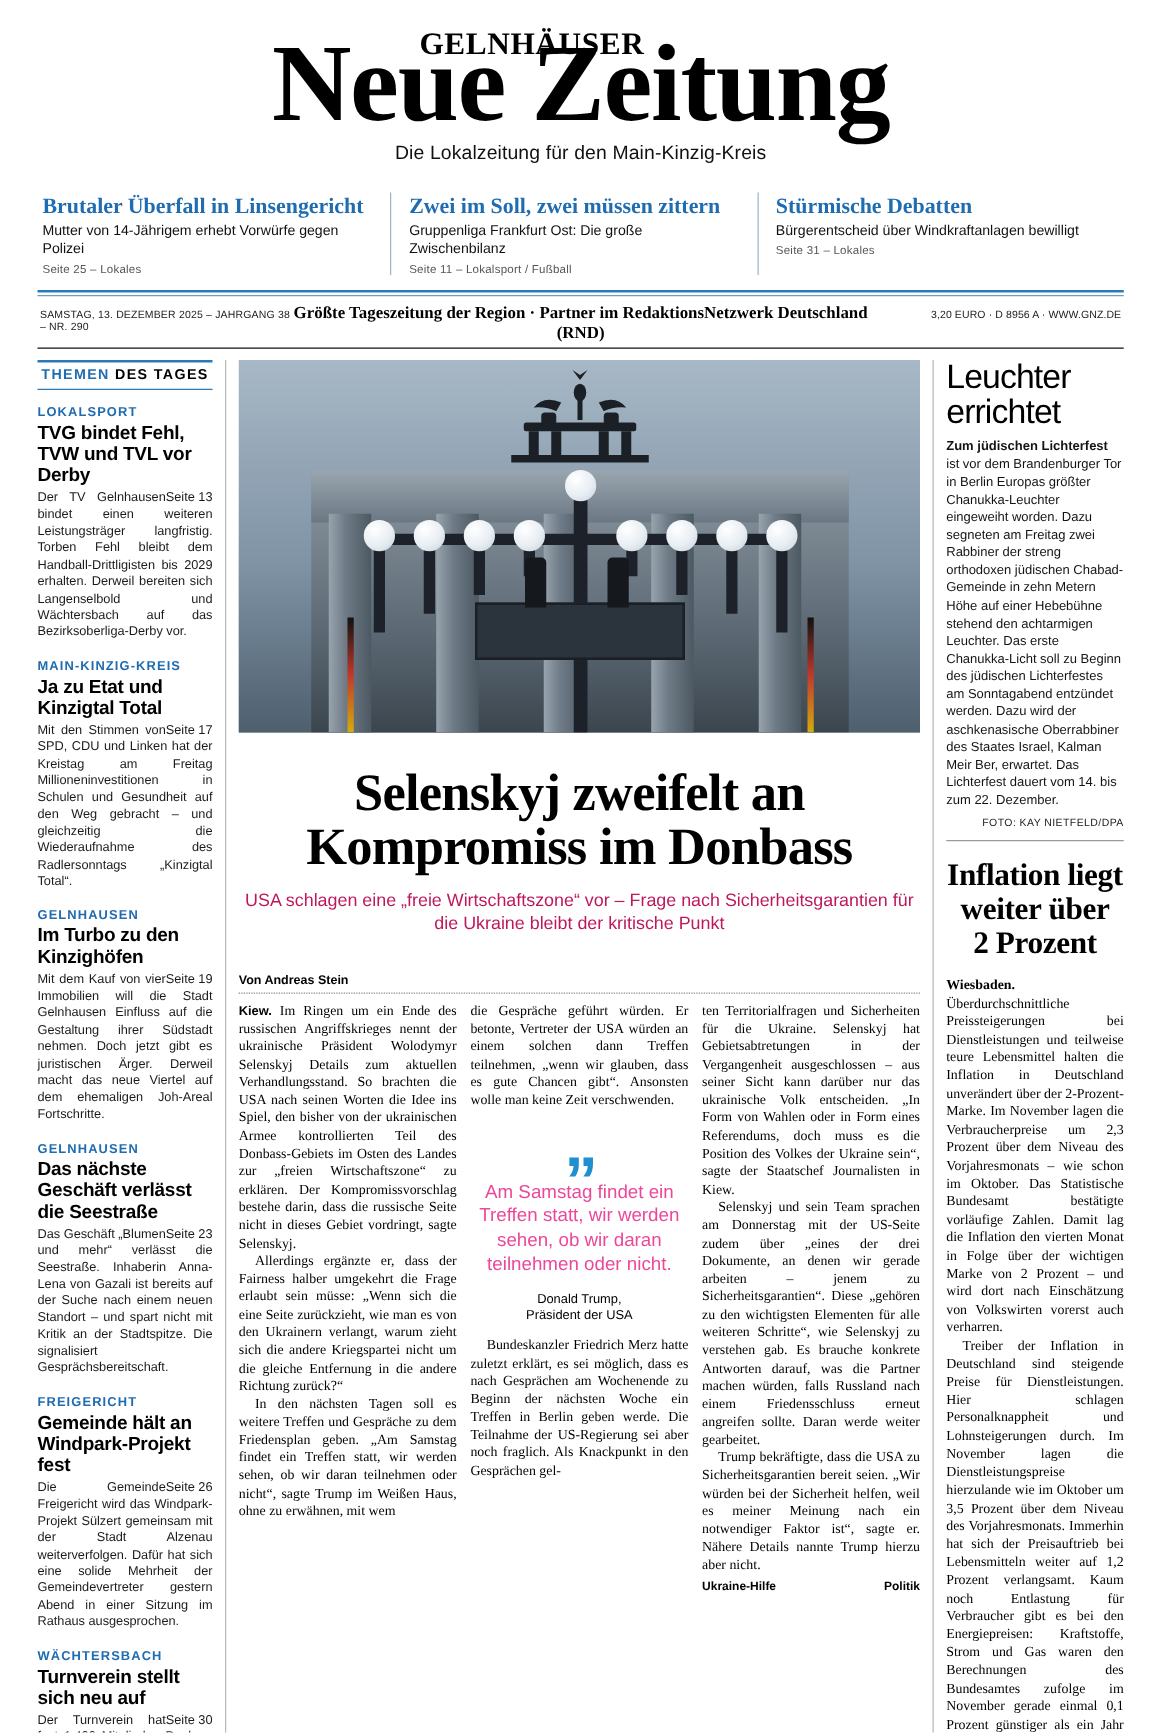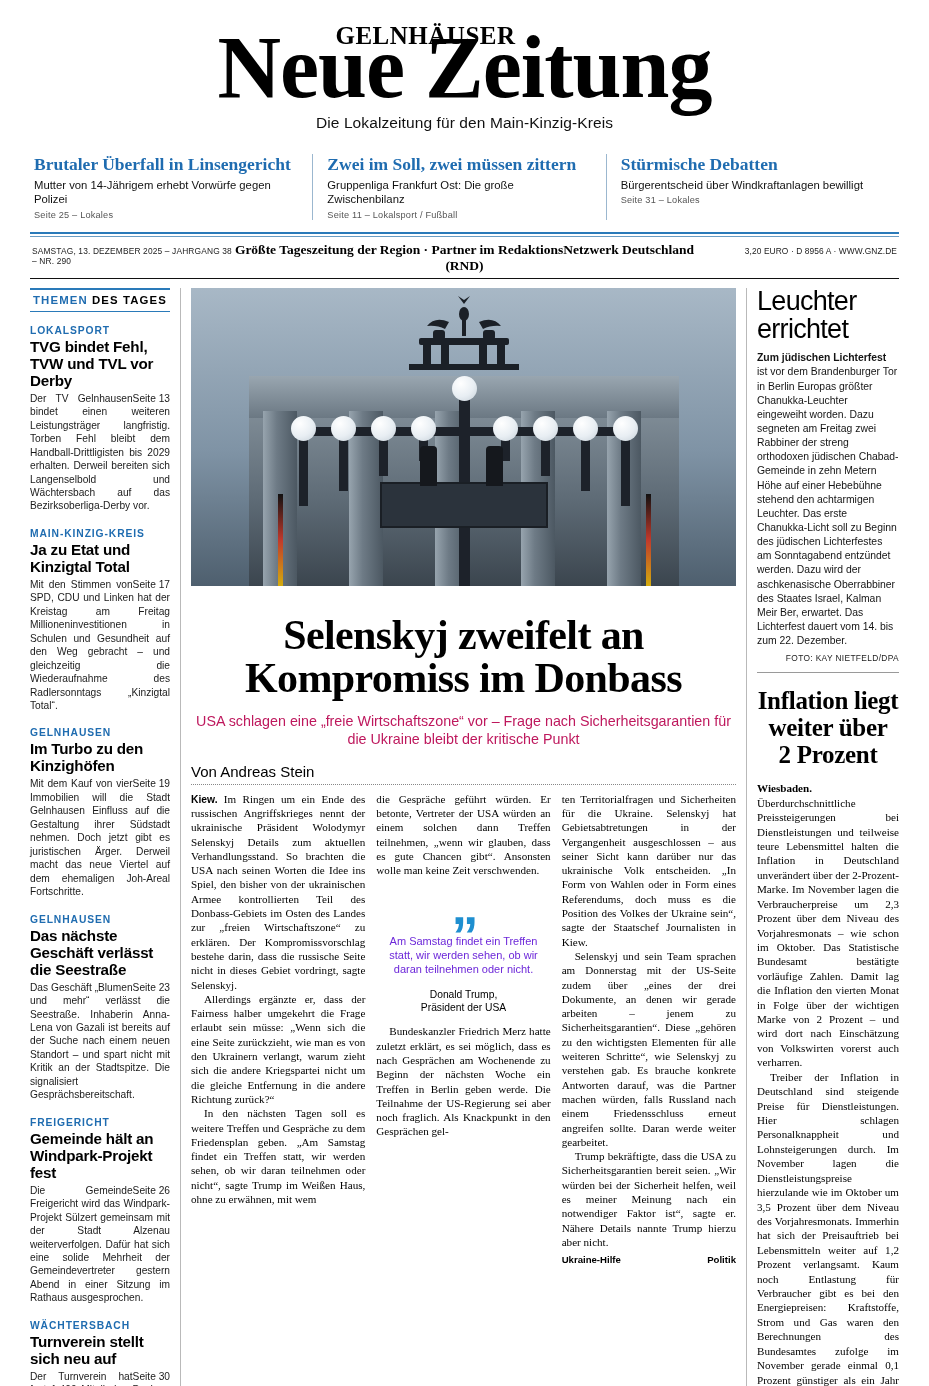--- a/index.html
+++ b/index.html
@@ -149,37 +149,37 @@
   .lead { padding-top: 28px; }
   .lead-head {
     font-family: "Liberation Serif", serif;
     font-weight: 700; font-size: 42px; line-height: 1.04;
     text-align: center; letter-spacing: -0.6px;
   }
   .lead-sub {
     text-align: center; font-size: 14.3px; line-height: 1.28;
     margin-top: 11px; color: #be185d;
   }
-  .byline { font-size: 15px; margin-top: 14px; padding-bottom: 4px;
-    border-bottom: 1px dotted #888; }
+  .byline { font-size: 10px; margin-top: 30px; padding-bottom: 4px;
+    border-bottom: 1px dotted #888; font-weight: bold; }
   .cols3 { display: flex; margin-top: 7px; gap: 0; }
   .artcol { flex: 1; padding-right: 11px; font-family: "Liberation Serif", serif;
     font-size: 11.1px; line-height: 1.29; text-align: justify; hyphens: auto; }
   .artcol:last-child { padding-right: 0; }
   .artcol p { text-indent: 13px; }
   .artcol p.first { text-indent: 0; }
   .artcol b.place { font-family: "Liberation Sans", sans-serif; font-size: 10.3px; font-weight: 700; }
   .tagline { margin-top: 5px; display:flex; justify-content: space-between;
     font-family: "Liberation Sans", sans-serif; font-size: 9.6px; font-weight: 700; }
 
   .quotebox { padding: 12px 2px 10px; text-align: center; }
   .qmark { font-family: "Liberation Sans", sans-serif; font-weight: 700;
     font-size: 54px; color: #1f8fd0; line-height: 0.6; letter-spacing: -3px; }
-  .qtext { font-family: "Liberation Sans", sans-serif; font-size: 11px;
-    line-height: 1.3; margin-top: 12px; color: #6d28d9; }
+  .qtext { font-family: "Liberation Sans", sans-serif; font-size: 15px;
+    line-height: 1.3; margin-top: 12px; color: #ec4899; }
   .qname { font-family: "Liberation Sans", sans-serif; font-size: 10.3px;
     font-weight: 400; margin-top: 11px; }
   .qrole { font-family: "Liberation Sans", sans-serif; font-size: 10.3px; }
 
   
   .infl-head {
     font-family: "Liberation Serif", serif; font-weight: 700;
     font-size: 25px; line-height: 1.08; text-align: center; letter-spacing: -0.3px;
   }
   .infl-body { font-family: "Liberation Serif", serif; font-size: 11.1px;

